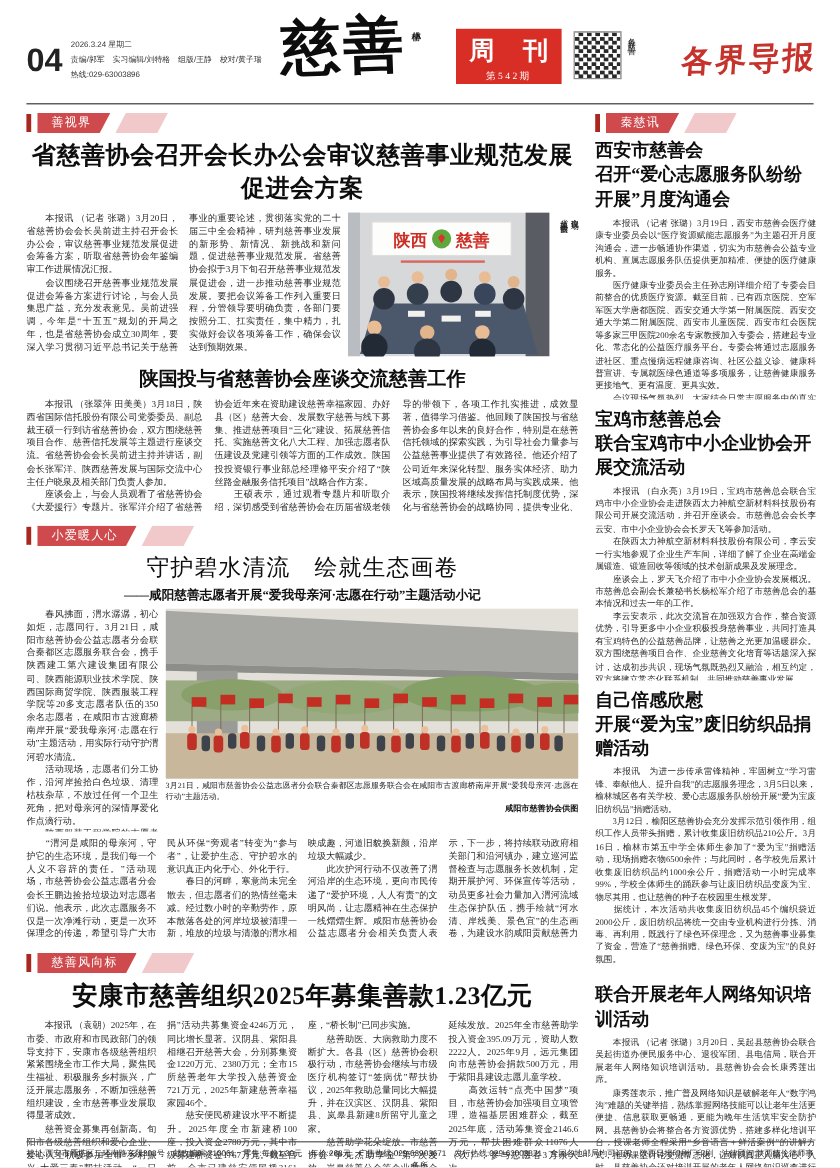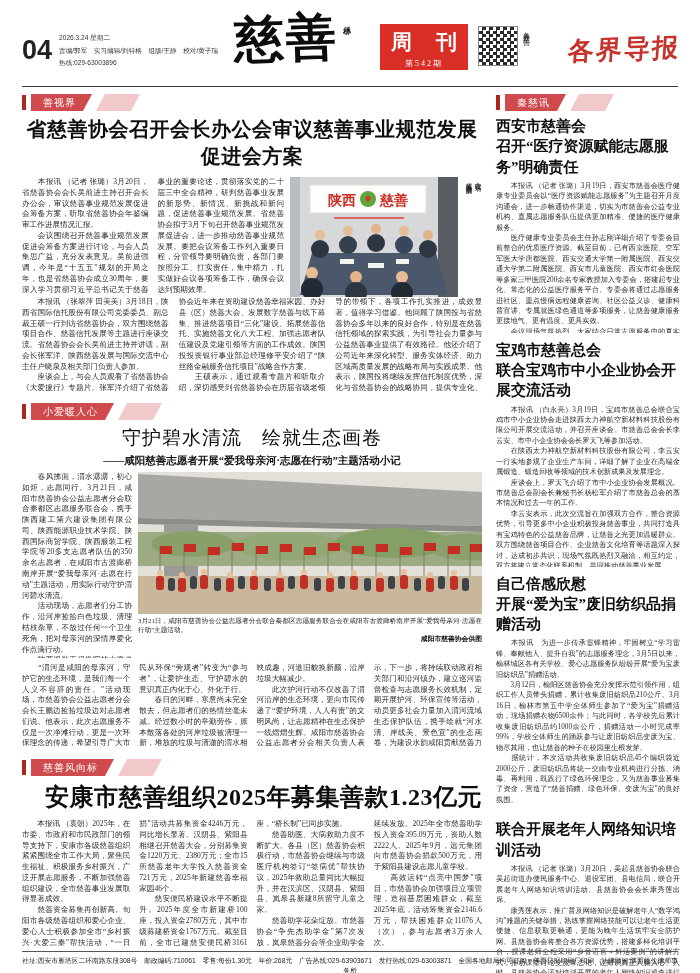--- a/index.html
+++ b/index.html
@@ -48,21 +48,21 @@
   .a3-title { font-size:19px; font-weight:400; text-align:center; letter-spacing:1px; margin:3px 0 3px; color:#0e0e0e; }
   .a3-sub { font-size:10.5px; font-weight:bold; text-align:center; margin-bottom:4px; color:#111; }
   .a3-byline { font-size:8px; margin:1px 0 3px; color:#222; }
   .a3-row { display:flex; gap:6px; }
   .a3-left { width:110px; height:186px; }
   .a3-photowrap { width:344px; }
   .a3-cap { font-size:6.6px; line-height:1.4; text-align:justify; margin-top:2px; color:#222; }
   .a3-cap-credit { font-size:6.8px; font-weight:bold; text-align:right; color:#111; }
   .a3-body4 { width:460px; height:88px; column-count:4; column-gap:9px; margin-top:5px; }
 
-  .a4-title { font-size:24px; font-weight:900; text-align:right; letter-spacing:0.5px; margin:3px 0 6px; color:#0e0e0e; }
+  .a4-title { font-size:21px; font-weight:900; text-align:center; letter-spacing:0.5px; margin:3px 0 6px; color:#0e0e0e; }
   .a4-body { width:460px; height:140px; column-count:4; column-gap:9px; }
 
   .side-art { margin-bottom:7px; }
   .side-title { font-size:15px; font-weight:700; line-height:1.35; color:#0e0e0e; margin-bottom:4px; }
   .side-body { font-size:7.2px; line-height:1.45; text-align:justify; white-space:pre-line; color:#2a2a2a; overflow:hidden; }
   .sb1 { height:152px; } .sb2 { height:162px; } .sb3 { height:174px; } .sb4 { height:190px; }
 
   
   .footer { position:absolute; left:22px; top:951px; width:656px; border-top:1px solid #555; padding-top:4px; font-size:6.8px; text-align:center; color:#222; font-family:"Liberation Sans",sans-serif; }
 
@@ -151,20 +151,21 @@
               <ellipse cx="112" cy="116" rx="11" ry="11" fill="#222a35"></ellipse>
           </g>
         </svg>
       </div>
       <div class="vcap">
         <span>会议现场</span>
         <span>省慈善协会供图</span>
       </div>
     </div>
 
+    <div class="a2-title">陕国投与省慈善协会座谈交流慈善工作</div>
     <div class="bodytext a2-body">　　本报讯 （张翠萍 田美美）3月18日，陕西省国际信托股份有限公司党委委员、副总裁王硕一行到访省慈善协会，双方围绕慈善项目合作、慈善信托发展等主题进行座谈交流。省慈善协会会长吴前进主持并讲话，副会长张军洋、陕西慈善发展与国际交流中心主任户晓泉及相关部门负责人参加。
 　　座谈会上，与会人员观看了省慈善协会《大爱援行》专题片。张军洋介绍了省慈善协会近年来在资助建设慈善幸福家园、办好县（区）慈善大会、发展数字慈善与线下募集、推进慈善项目“三化”建设、拓展慈善信托、实施慈善文化八大工程、加强志愿者队伍建设及党建引领等方面的工作成效。陕国投投资银行事业部总经理修平安介绍了“陕丝路金融服务信托项目”战略合作方案。
 　　王硕表示，通过观看专题片和听取介绍，深切感受到省慈善协会在历届省级老领导的带领下，各项工作扎实推进，成效显著，值得学习借鉴。他回顾了陕国投与省慈善协会多年以来的良好合作，特别是在慈善信托领域的探索实践，为引导社会力量参与公益慈善事业提供了有效路径。他还介绍了公司近年来深化转型、服务实体经济、助力区域高质量发展的战略布局与实践成果。他表示，陕国投将继续发挥信托制度优势，深化与省慈善协会的战略协同，提供专业化、综合化、定制化的金融服务，为陕西慈善事业高质量发展贡献信托力量。
 　　吴前进对陕国投长期以来积极履行社会责任、支持陕西慈善事业发展表示感谢。他说，双方在助力脱贫攻坚、民生保障、慈善信托等方面建立了深厚的合作基础。陕国投作为我省金融领域的标杆企业，不仅在服务实体经济方面成果显著，在公益慈善领域也展现了突出的担当精神。</div>
 
     <div class="seclabel mt8">
       <span class="bar"></span>
       <span class="red">小爱暖人心</span>
       <span class="pink" style="left:96px;"></span>
     </div>
@@ -299,21 +300,21 @@
 
     <div class="seclabel">
       <span class="bar"></span>
       <span class="red">秦慈讯</span>
       <span class="pink" style="left:74px;"></span>
     </div>
 
     <div class="side-art">
       <div class="side-title">
         <div>西安市慈善会</div>
-        <div>召开“医疗资源赋能志愿服务”明确责任</div>
+        <div>召开“爱心志愿服务队纷纷开展”月度沟通会</div>
       </div>
       <div class="side-body sb1">　　本报讯 （记者 张璐）3月19日，西安市慈善会医疗健康专业委员会以“医疗资源赋能志愿服务”为主题召开月度沟通会，进一步畅通协作渠道，切实为市慈善会公益专业机构、直属志愿服务队伍提供更加精准、便捷的医疗健康服务。
 　　医疗健康专业委员会主任孙志刚详细介绍了专委会目前整合的优质医疗资源。截至目前，已有西京医院、空军军医大学唐都医院、西安交通大学第一附属医院、西安交通大学第二附属医院、西安市儿童医院、西安市红会医院等多家三甲医院200余名专家教授加入专委会，搭建起专业化、常态化的公益医疗服务平台。专委会将通过志愿服务进社区、重点慢病远程健康咨询、社区公益义诊、健康科普宣讲、专属就医绿色通道等多项服务，让慈善健康服务更接地气、更有温度、更具实效。
 　　会议现场气氛热烈，大家结合日常志愿服务中的真实案例和群众实际需求，深入展开交流沟通。西安市慈善会医疗专委会相关负责人表示，下一步，将持续深化医疗资源赋能专业机构及志愿服务工作，不断优化服务方式，真正把优质便捷的医疗健康服务送到群众身边。</div>
     </div>
 
     <div class="side-art">
       <div class="side-title">
         <div>宝鸡市慈善总会</div>
         <div>联合宝鸡市中小企业协会开展交流活动</div>

